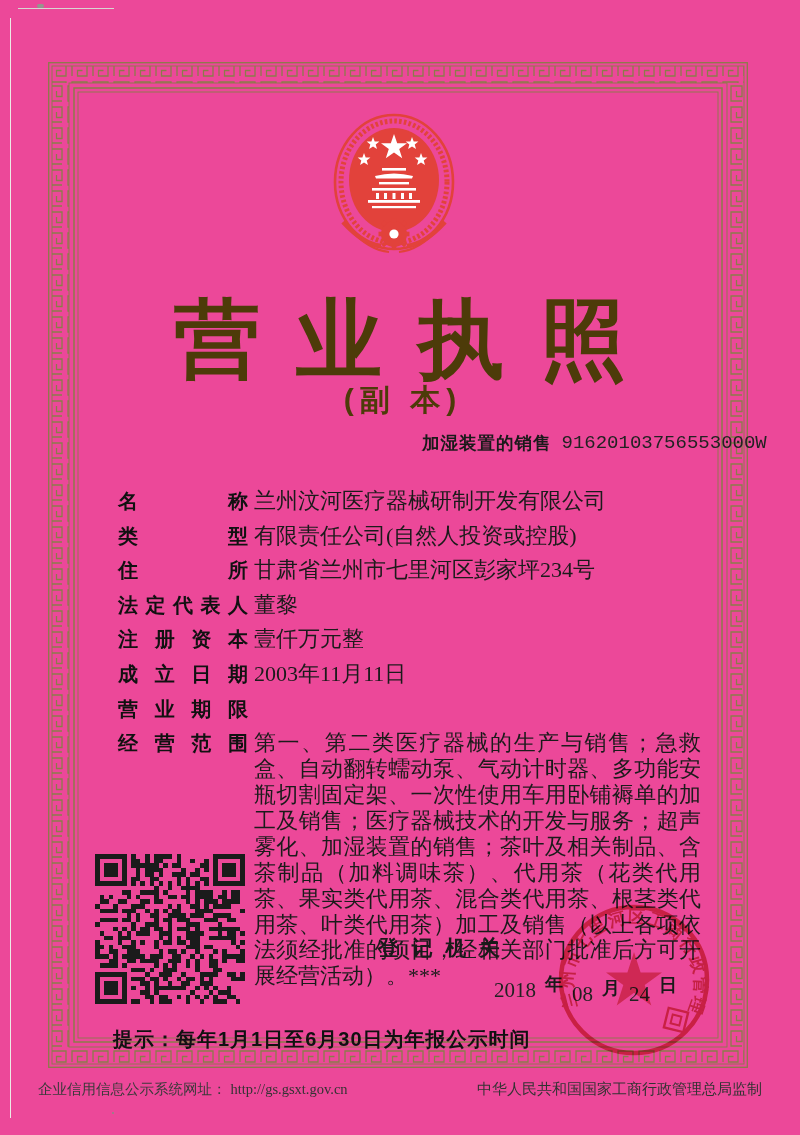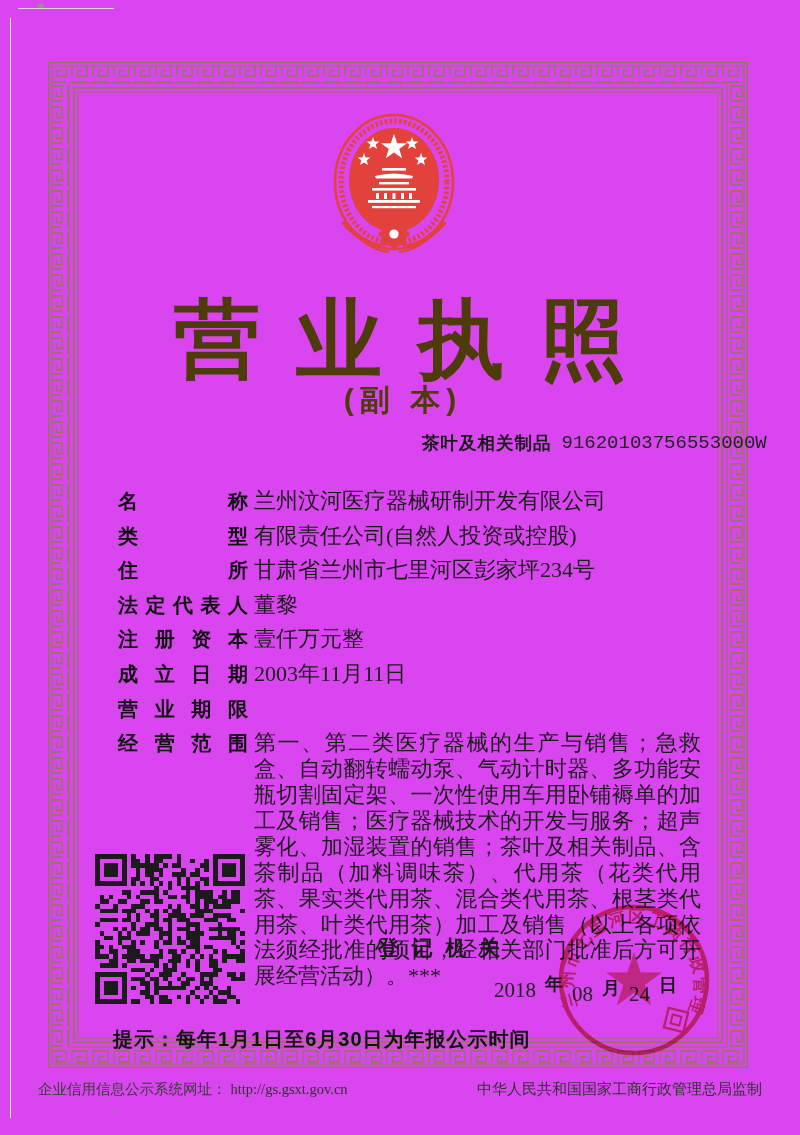--- a/index.html
+++ b/index.html
@@ -1,16 +1,16 @@
 <!DOCTYPE html>
 <html><head>
 <meta charset="utf-8">
 <style>
   html,body{margin:0;padding:0;background:#ffffff;}
-  .page{position:relative;width:800px;height:1135px;background:#d946ef;overflow:hidden;
+  .page{position:relative;width:800px;height:1135px;background:#ec4899;overflow:hidden;
         font-family:"Liberation Sans","DejaVu Sans",sans-serif;color:#141414;}
   
   .edge-left{position:absolute;left:10px;top:18px;width:1px;height:1100px;background:#eceae6;}
   .edge-top{position:absolute;left:18px;top:8px;width:96px;height:1px;background:#d8d6d2;}
   .speck{position:absolute;left:37px;top:4px;width:7px;height:4px;background:#97948e;border-radius:2px;}
   .dot{position:absolute;left:112px;top:1112px;width:2px;height:2px;background:#8a8a86;border-radius:50%;}
 
   .frame{position:absolute;left:48px;top:62px;}
 
   .emblem{position:absolute;left:329px;top:110px;width:130px;height:155px;}
@@ -137,21 +137,21 @@
   </svg>
 
   <div class="title-row">
     <span class="title-main">营业执照</span>
   </div>
   <div class="subtitle-row">
     <span class="title-sub">(副 本)</span>
   </div>
 
   <div class="credit-row">
-    <span class="credit-label">茶叶及相关制品</span>
+    <span class="credit-label">加湿装置的销售</span>
     <span class="credit-value">91620103756553000W</span>
   </div>
 
   <div class="fields">
     <div class="field-row">
       <div class="field-label js-justify">
           <span>名</span>
           <span>称</span>
         </div>
       <div class="field-value">兰州汶河医疗器械研制开发有限公司</div>

